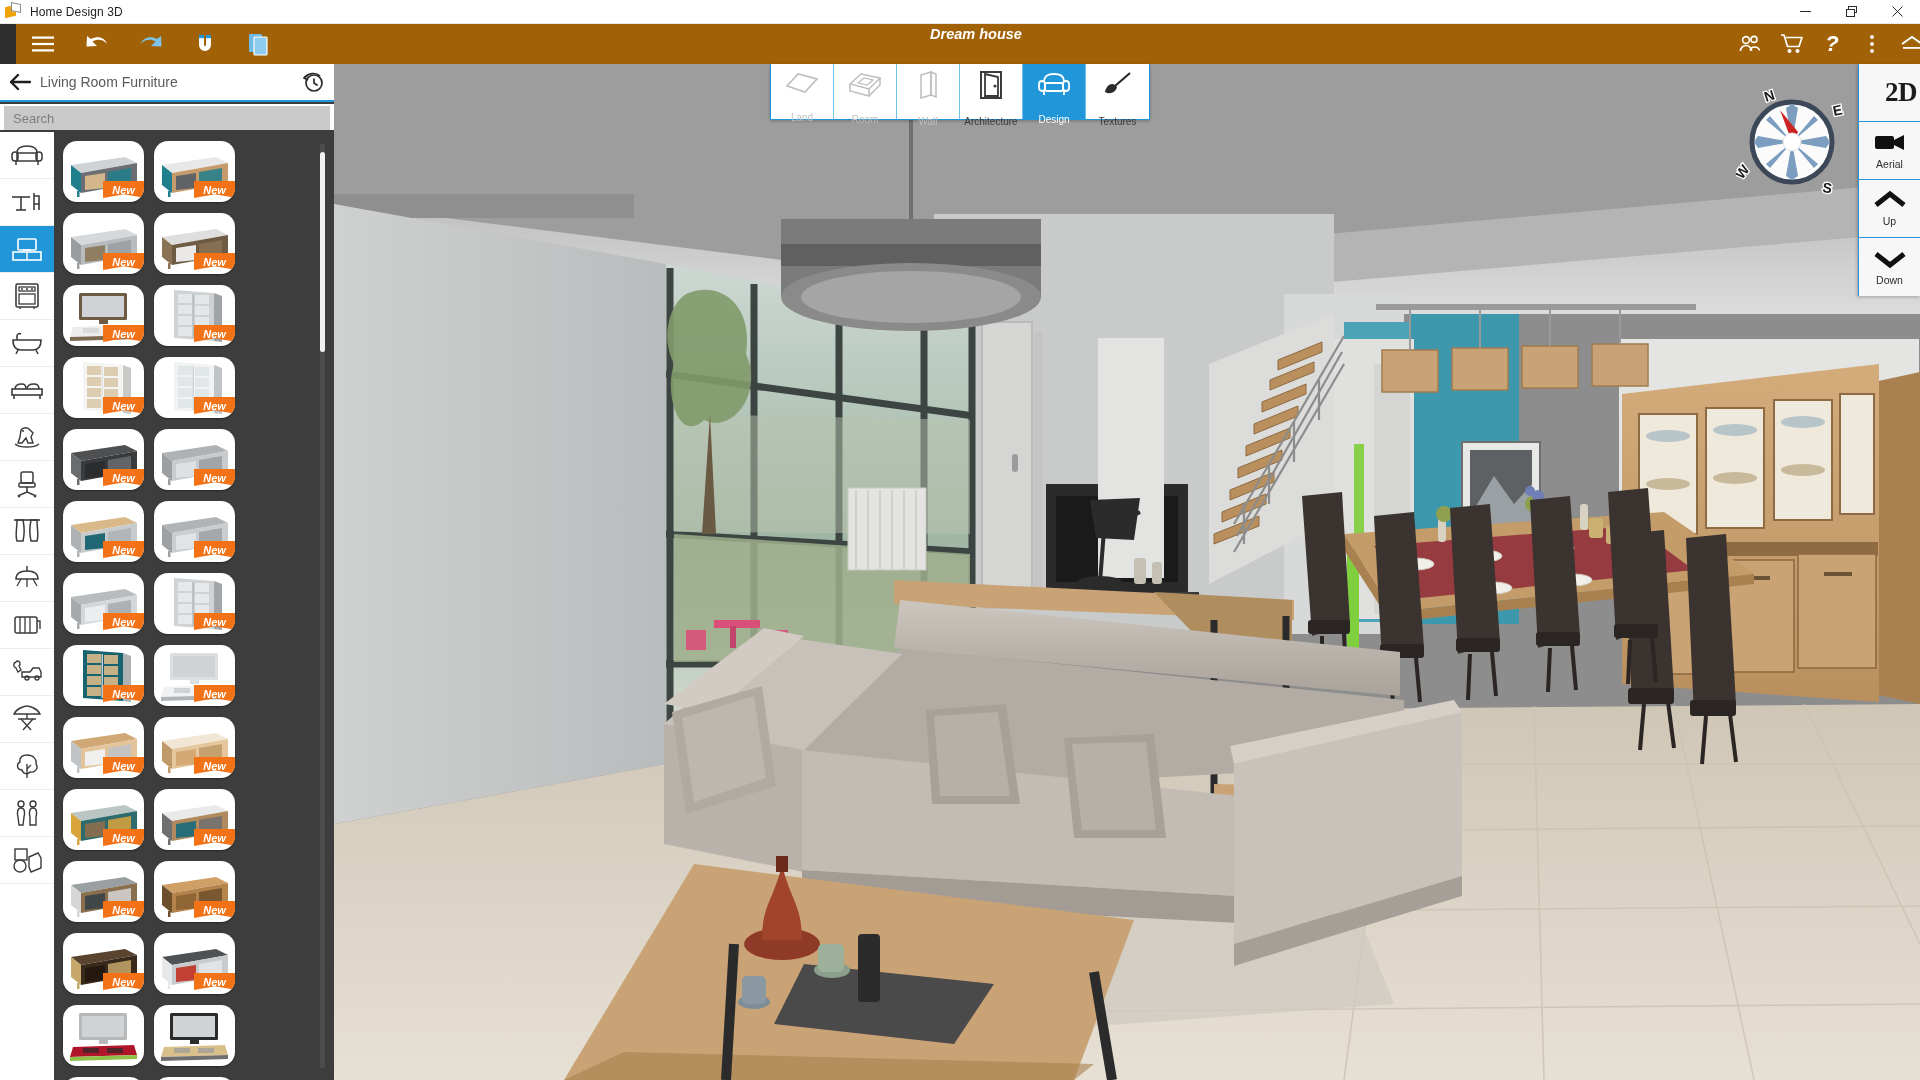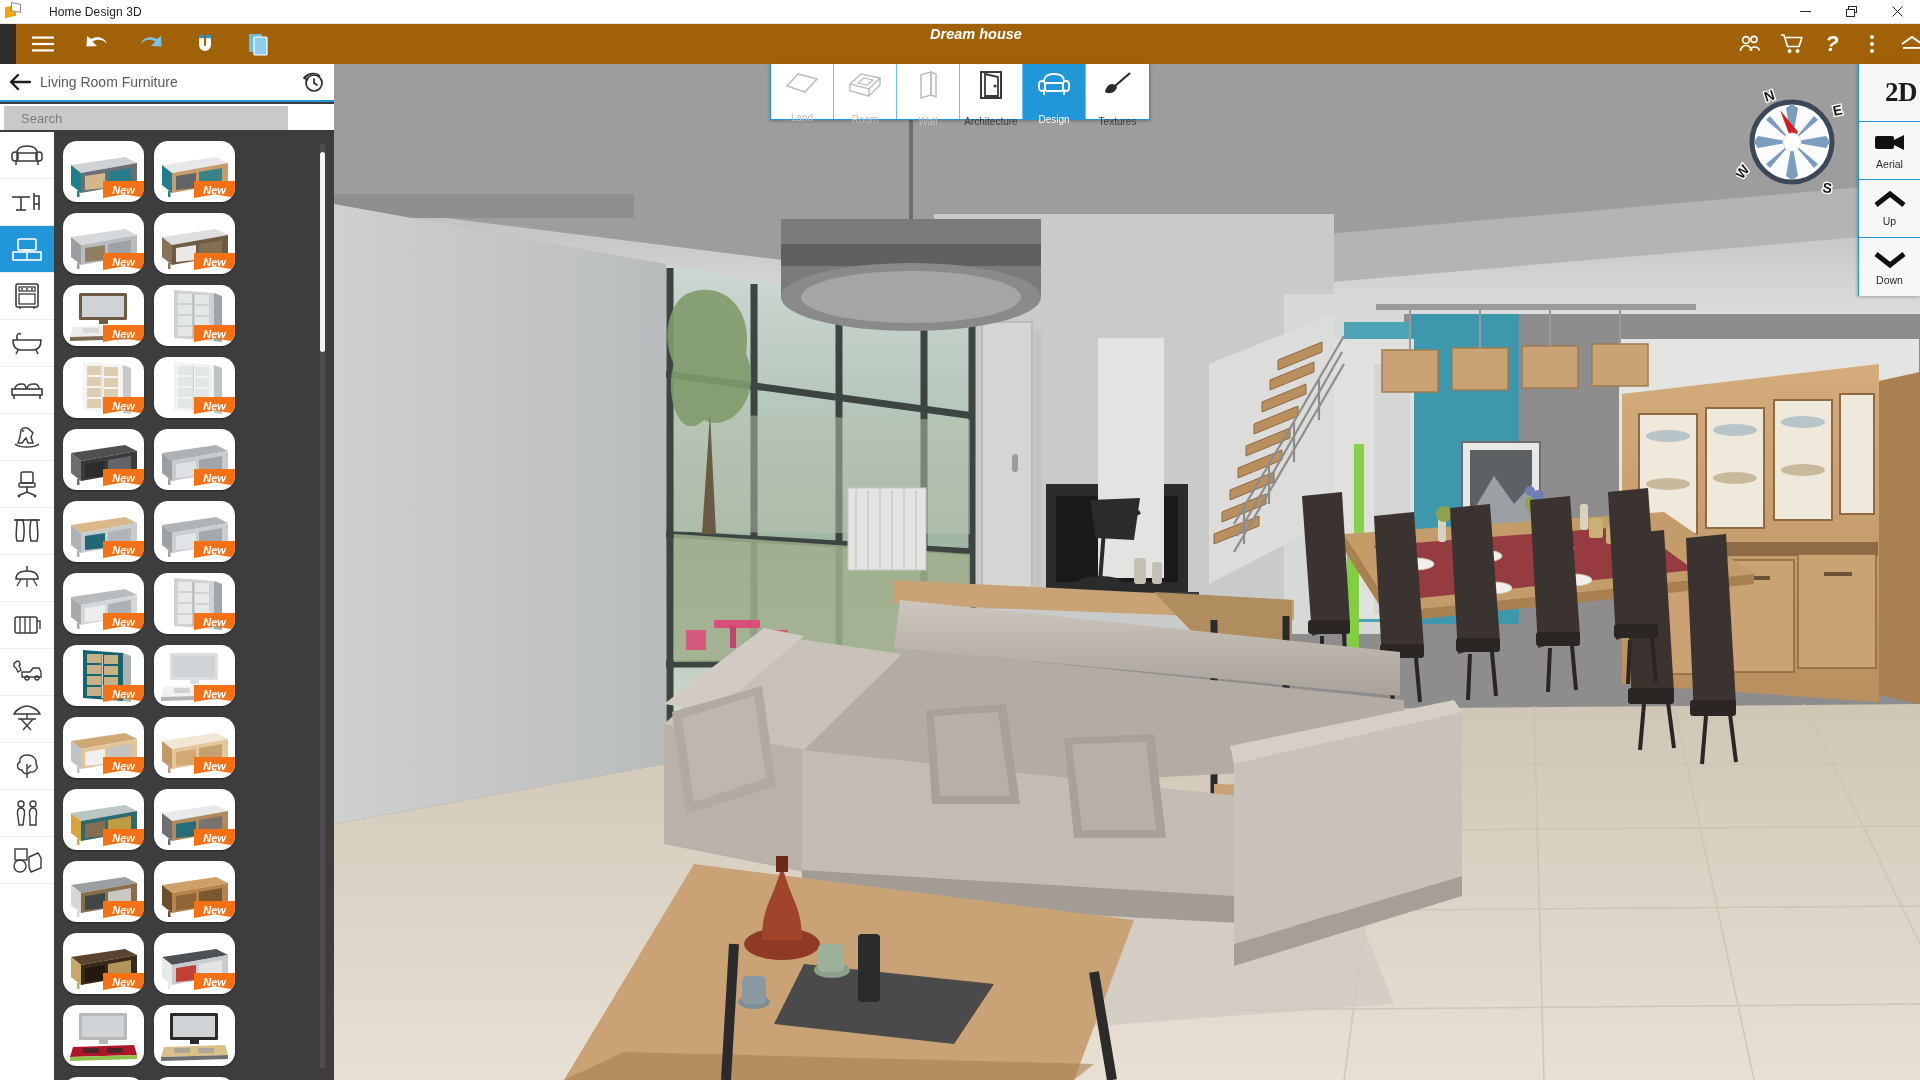--- a/index.html
+++ b/index.html
@@ -8,21 +8,20 @@
     font-family: "Liberation Sans", sans-serif;
     background:#2e2e2e;
     -webkit-font-smoothing: antialiased;
   }
 
   
   #titlebar {
     position:absolute; left:0; top:0; width:1920px; height:24px;
     background:#ffffff; display:flex; align-items:center;
     border-bottom:1px solid #e8e8e8;
-    gap:19px;
   }
   #app-icon {
     width:17px; height:17px; margin-left:5px; margin-right:8px;
     position:relative; flex:none;
   }
   #app-icon .sq1 { position:absolute; left:0; top:3px; width:11px; height:11px; background:#f0a30a; transform:skewY(-12deg); }
   #app-icon .sq2 { position:absolute; left:6px; top:0px; width:10px; height:9px; background:#ffffff; border:1.5px solid #8c8c8c; transform:skewY(12deg); }
   #app-title { font-size:12px; color:#222; letter-spacing:.1px; }
   #win-controls { margin-left:auto; display:flex; height:24px; }
   #win-controls > div {
@@ -87,23 +86,23 @@
   }
   #panel-back { width:40px; height:38px; display:flex; align-items:center; justify-content:center; cursor:pointer; }
   #panel-title { font-size:14px; color:#5a5a5a; flex:1; }
   #panel-history { width:42px; height:38px; display:flex; align-items:center; justify-content:center; cursor:pointer; }
 
   #search-wrap {
     position:absolute; left:0; top:40px; width:334px; height:26px;
     background:#ffffff; padding:2px 0 0 0;
   }
   #search-input {
-    width:284px; height:24px; margin-left:4px;
+    width:326px; height:24px; margin-left:4px;
     background:#c9c9c9; border:none; outline:none;
-    font-size:13px; color:#4a4a4a; padding-left:17px;
+    font-size:13px; color:#4a4a4a; padding-left:9px;
     font-family:"Liberation Sans", sans-serif;
   }
   #search-input::placeholder { color:#7d7d7d; }
 
   
   #cat-rail {
     position:absolute; left:0; top:68px; width:54px; height:948px;
     background:#ffffff; overflow:hidden;
   }
   .cat-item {

